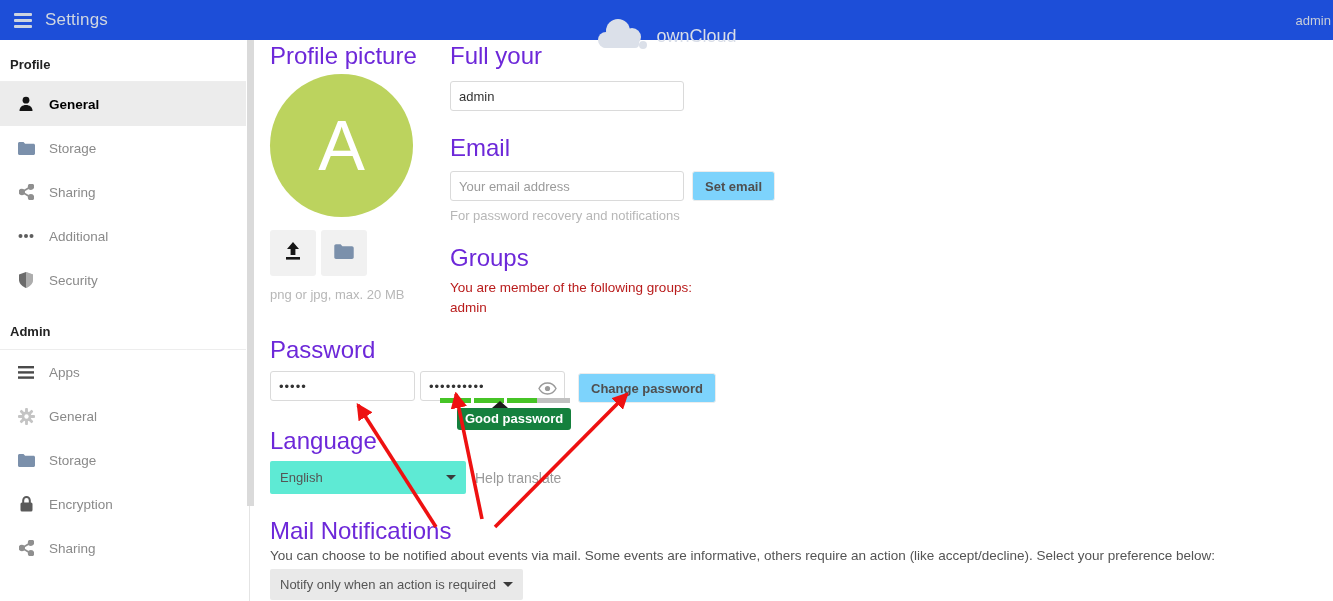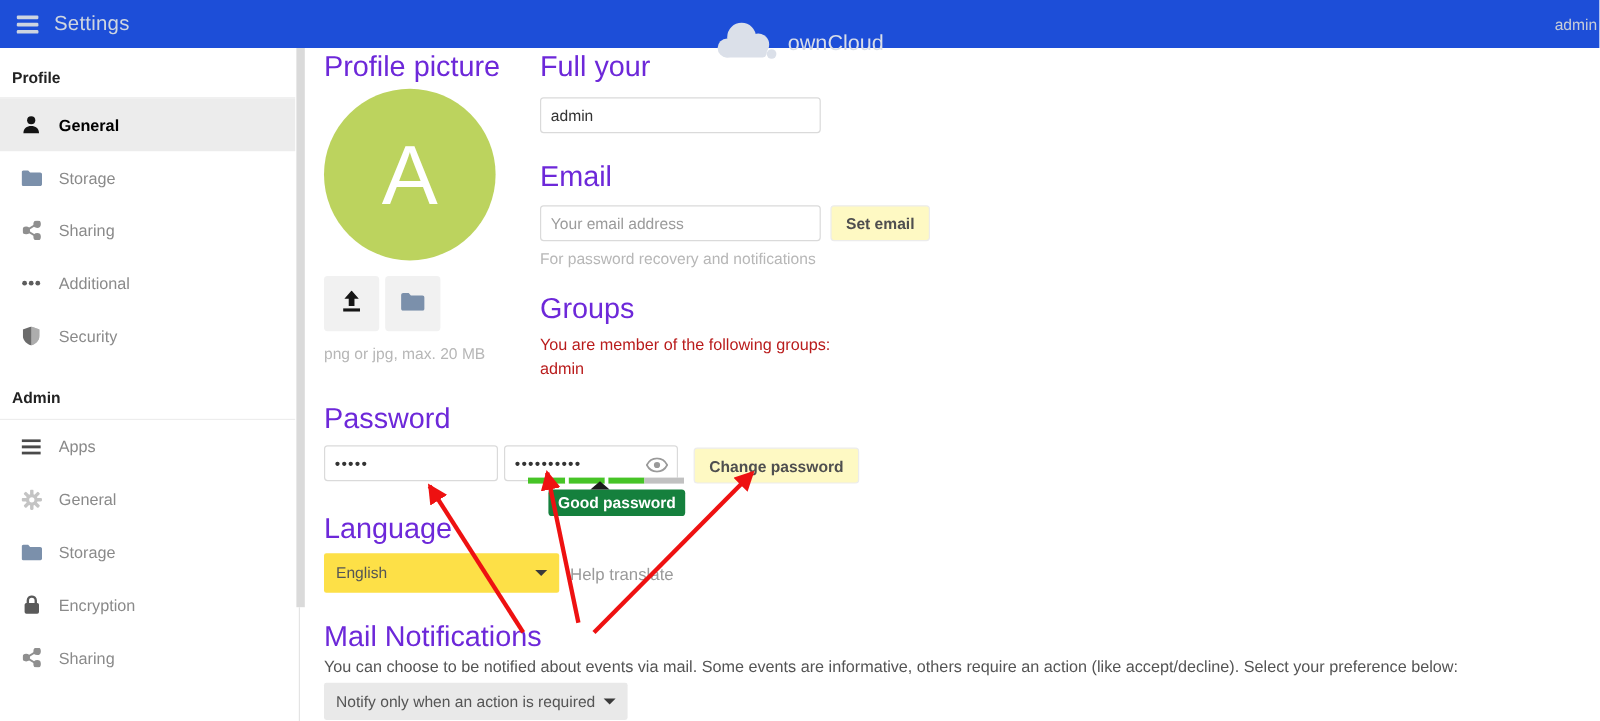--- a/index.html
+++ b/index.html
@@ -38,36 +38,36 @@
   .avatar span { color:#fff; font-size:70px; font-weight:300; line-height:1; }
 
   .sq-btn { position:absolute; width:46px; height:46px; background:#f1f1f1; border-radius:3px;
             display:flex; align-items:center; justify-content:center; cursor:pointer; }
 
   .tinput { position:absolute; height:30px; border:1px solid #dadada; border-radius:3px; background:#fff;
             font-family:"Liberation Sans", sans-serif; font-size:13px; color:#333; padding:0 8px; outline:none; }
   .tinput::placeholder { color:#9b9b9b; }
   .pw { letter-spacing:1px; font-size:13px; }
 
-  .btn { position:absolute; background:#fef9c3; border:1px solid #ececec; border-radius:3px; color:#4f4f4f;
+  .btn { position:absolute; background:#7dd3fc; border:1px solid #ececec; border-radius:3px; color:#4f4f4f;
          font-weight:bold; font-size:13px; padding:0 12px; height:30px; display:flex; align-items:center;
          cursor:pointer; white-space:nowrap; }
 
   .meter { position:absolute; left:187px; top:358px; width:130px; height:5px; display:flex; background:#fff; }
   .meter i { display:block; height:5px; }
   .m-g { background:#46c426; }
   .m-gap { background:#fff; width:3px; }
   .m-rest { background:#c1c1c1; }
 
   .tooltip { position:absolute; left:204px; top:368px; background:#15803d; color:#fff; font-weight:bold;
              font-size:13px; padding:3px 8px 4px 8px; border-radius:3px; white-space:nowrap; }
   .tooltip::before { content:""; position:absolute; top:-7px; left:35px; border-left:8px solid transparent;
              border-right:8px solid transparent; border-bottom:7px solid #1b1b1b; }
 
-  .selectbox { position:absolute; background:#fde047; border-radius:2px; display:flex; align-items:center;
+  .selectbox { position:absolute; background:#5eead4; border-radius:2px; display:flex; align-items:center;
                padding:0 10px; font-size:13px; color:#555; cursor:pointer;gap:32px; }
   .caret { width:0; height:0; border-left:5px solid transparent; border-right:5px solid transparent;
            border-top:5px solid #3a3a3a; }
 
   .eye { position:absolute; right:8px; top:10px; cursor:pointer; }
 
   .arrows { position:absolute; left:0; top:0; width:1333px; height:601px; z-index:9; pointer-events:none; }
 </style>
 </head>
 <body>

